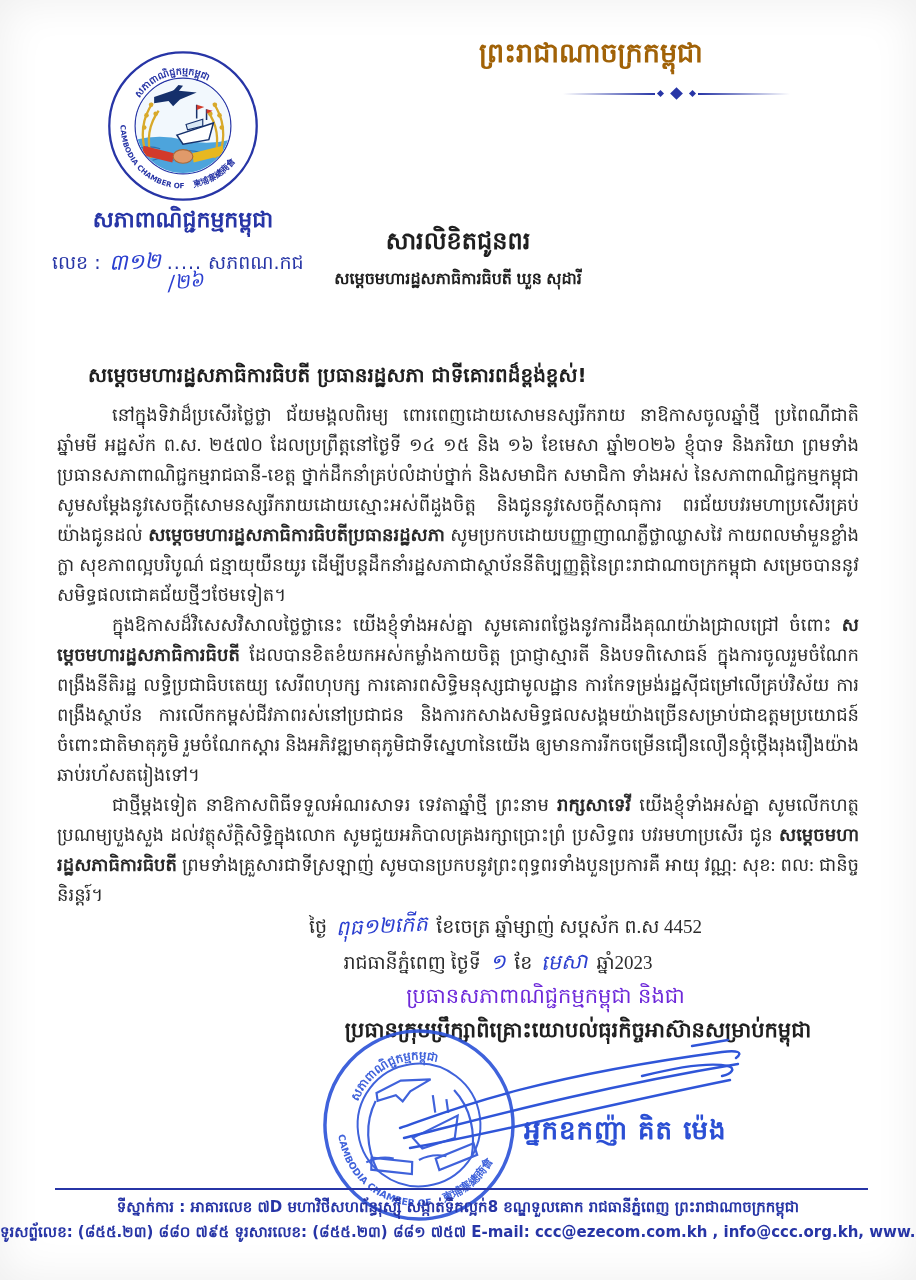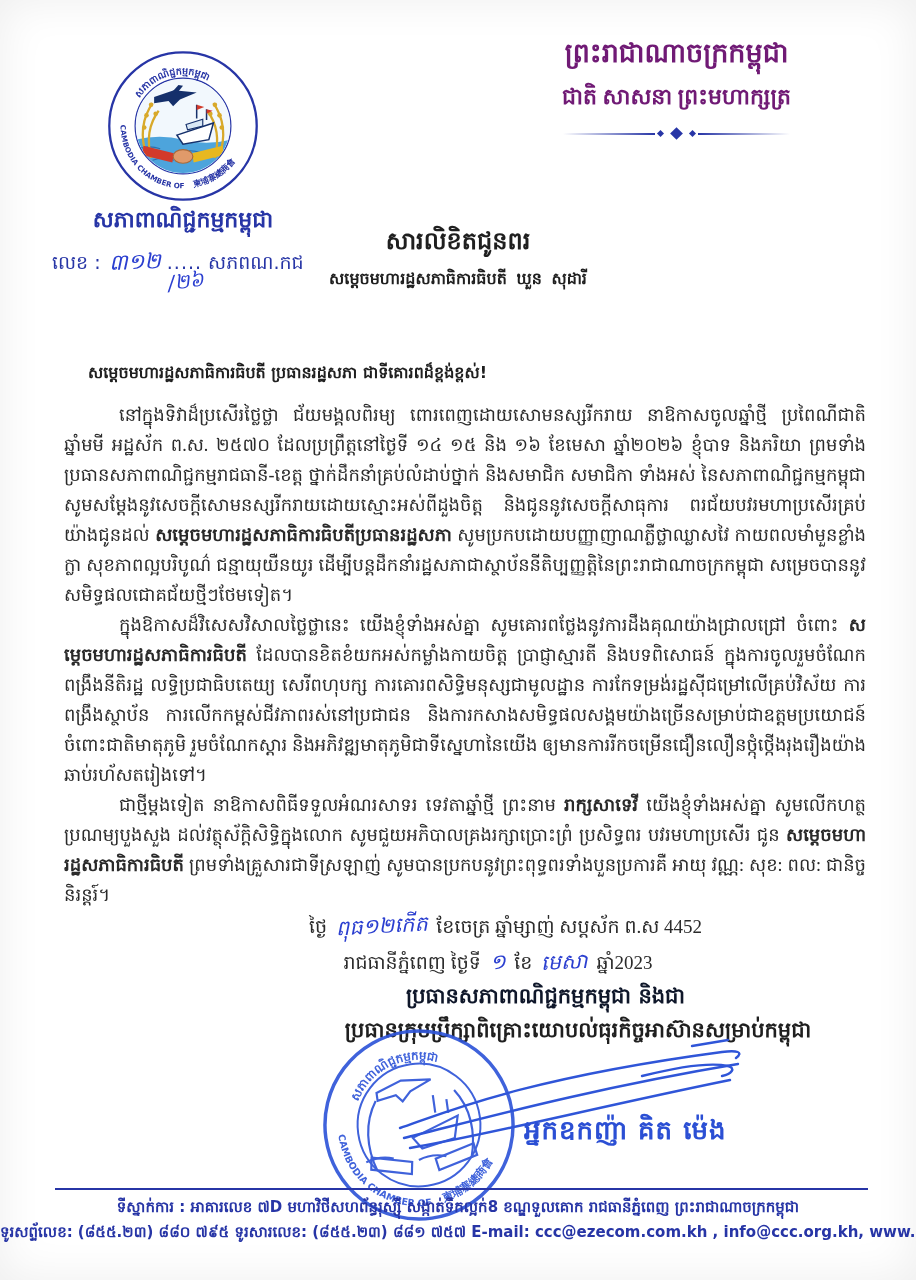--- a/index.html
+++ b/index.html
@@ -15,46 +15,46 @@
   .logo-svg{width:152px;height:152px;display:block;margin:0 auto;}
   .org-name{font-family:"DejaVu Sans","Liberation Sans",sans-serif;font-weight:bold;
     font-size:22px;color:#2735a6;margin-top:4px;white-space:nowrap;}
   .ref-line{position:relative;margin-top:10px;font-size:19px;color:#2735a6;text-align:left;
     font-family:"DejaVu Sans","Liberation Sans",sans-serif;white-space:nowrap;}
   .hand{color:#2b3fd0;font-style:italic;display:inline-block;}
   .ref-hand1{font-size:22px;transform:rotate(-2deg);margin-left:2px;}
   .ref-hand2{position:absolute;left:116px;top:20px;font-size:20px;transform:rotate(-8deg);}
   .ref-dots{letter-spacing:1px;}
   
-  .header-right{position:absolute;right:42px;top:36px;width:395px;text-align:center;
-    font-family:Liberation Serif, serif;color:#701a75;}
+  .header-right{position:absolute;right:42px;top:36px;width:395px;
+    font-family:Liberation Mono, monospace;color:#a16207;}
   .kingdom1{font-size:27px;font-weight:bold;}
   .kingdom2{font-size:22px;font-weight:bold;margin-top:8px;}
   .header-divider{display:flex;align-items:center;justify-content:center;margin-top:14px;}
   .header-divider .hline{height:2px;width:92px;background:linear-gradient(90deg,rgba(39,53,166,0),#2735a6);}
   .header-divider .hline.r{background:linear-gradient(90deg,#2735a6,rgba(39,53,166,0));}
   .header-divider .orn{width:9px;height:9px;background:#2735a6;transform:rotate(45deg);margin:0 6px;}
   .header-divider .orn.small{width:5px;height:5px;margin:0 3px;}
   
   .title-block{position:absolute;top:226px;left:0;right:0;text-align:center;color:#1f1f1f;
-    font-family:Liberation Mono, monospace;font-weight:bold;}
+    font-family:Liberation Sans, sans-serif;font-weight:bold;}
   .t1{font-size:24px;}
   .t2,.t3,.t4{font-size:16px;margin-top:7px;}
-  .salutation{position:absolute;top:362px;left:88px;font-size:16px;font-weight:bold;color:#1f1f1f;
+  .salutation{position:absolute;top:362px;left:88px;font-size:20px;font-weight:bold;color:#1f1f1f;
     font-family:"DejaVu Sans","Liberation Sans",sans-serif;}
   
-  .body-text{position:absolute;top:400px;left:64px;width:802px;height:512px;overflow:hidden;
+  .body-text{position:absolute;top:400px;left:57px;width:802px;height:512px;overflow:hidden;
     font-size:18px;line-height:30px;text-align:justify;color:#2a2a2a;}
   .body-text p{margin:0;text-indent:55px;}
   
   .close-line{position:absolute;text-align:center;color:#2a2a2a;font-size:19px;white-space:nowrap;}
   .lunar{top:912px;left:95px;right:0;}
   .placedate{top:948px;left:80px;right:0;}
-  .sign-title1{top:982px;left:175px;right:0;font-weight:bold;font-size:21px;
-    font-family:"DejaVu Sans","Liberation Sans",sans-serif;color:#0f172a;}
+  .sign-title1{top:982px;left:175px;right:0;font-weight:normal;font-size:21px;
+    font-family:"DejaVu Sans","Liberation Sans",sans-serif;color:#6d28d9;}
   .sign-title2{top:1016px;left:240px;right:0;font-weight:bold;font-size:21px;
     font-family:"DejaVu Sans","Liberation Sans",sans-serif;color:#1f1f1f;}
   .hand-date{font-size:21px;transform:rotate(-3deg);margin:0 4px;}
   
   .stamp-svg{position:absolute;left:320px;top:1026px;width:198px;height:198px;opacity:.92;}
   .sig-svg{position:absolute;left:392px;top:1032px;width:392px;height:132px;}
   .signer-name{position:absolute;left:524px;top:1114px;font-size:26px;font-weight:bold;color:#2b4fd4;
     font-family:"DejaVu Sans","Liberation Sans",sans-serif;white-space:nowrap;letter-spacing:1px;}
   
   .footer-rule{position:absolute;top:1188px;left:55px;right:48px;border-top:2px solid #2735a6;}
@@ -141,21 +141,20 @@
       <span>លេខ :</span>
       <span class="hand ref-hand1">៣១២</span>
       <span class="hand ref-hand2">/២៦</span>
       <span class="ref-dots">.....</span>
       <span>សភពណ.កជ</span>
     </div>
   </div>
 
   <div class="header-right">
     <div class="kingdom1">ព្រះរាជាណាចក្រកម្ពុជា</div>
-    <div class="kingdom2">ជាតិ សាសនា ព្រះមហាក្សត្រ</div>
     <div class="header-divider">
       <div class="hline"></div>
         <div class="orn small"></div>
         <div class="orn"></div>
         <div class="orn small"></div>
         <div class="hline r"></div>
     </div>
   </div>
 
   <div class="title-block">

